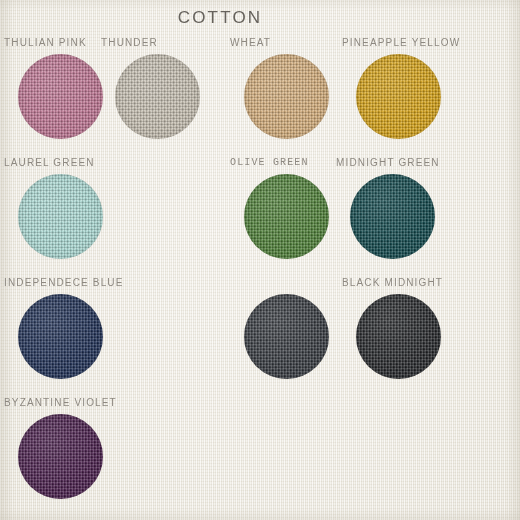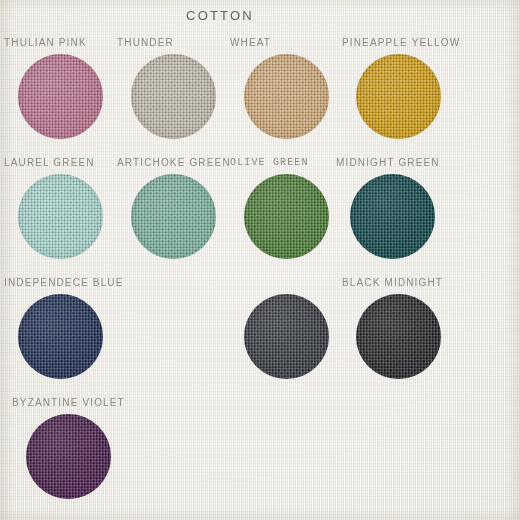--- a/index.html
+++ b/index.html
@@ -55,21 +55,21 @@
       linear-gradient(0deg, rgba(190,184,168,0.22) 0px, rgba(190,184,168,0.0) 12px);
   }
 
   
   #title {
     position: absolute;
     top: 8px;
     left: 0;
     width: 440px;
     text-align: center;
-    font-size: 13px;
+    font-size: 17px;
     letter-spacing: 2.2px;
     color: #66625c;
     font-weight: 400;
     z-index: 3;
   }
 
   
   #grid {
     position: absolute;
     top: 38px;
@@ -156,21 +156,21 @@
 
   <div id="grid">
       <div class="swatch-row">
         <div class="swatch-cell" style="left: 4px;">
           <div class="swatch-label">THULIAN PINK</div>
           <div class="swatch-disc-wrap">
             <div class="disc-base" style="background: rgb(188, 114, 144);"></div>
             <div class="swatch-disc"></div>
           </div>
         </div>
-        <div class="swatch-cell" style="left: 117px; text-decoration: underline;">
+        <div class="swatch-cell" style="left: 101px; text-decoration: underline;">
           <div class="swatch-label">THUNDER</div>
           <div class="swatch-disc-wrap">
             <div class="disc-base" style="background: rgb(195, 188, 174);"></div>
             <div class="swatch-disc"></div>
           </div>
         </div>
         <div class="swatch-cell" style="left: 230px;">
           <div class="swatch-label">WHEAT</div>
           <div class="swatch-disc-wrap">
             <div class="disc-base" style="background: rgb(210, 171, 120);"></div>
@@ -186,27 +186,20 @@
         </div>
       </div>
       <div class="swatch-row">
         <div class="swatch-cell" style="left: 4px;">
           <div class="swatch-label">LAUREL GREEN</div>
           <div class="swatch-disc-wrap">
             <div class="disc-base" style="background: rgb(169, 216, 210);"></div>
             <div class="swatch-disc"></div>
           </div>
         </div>
-        <div class="swatch-cell" style="left: 117px;">
-          <div class="swatch-label">ARTICHOKE GREEN</div>
-          <div class="swatch-disc-wrap">
-            <div class="disc-base" style="background: rgb(123, 179, 158);"></div>
-            <div class="swatch-disc"></div>
-          </div>
-        </div>
         <div class="swatch-cell" style="left: 230px; font-family: Liberation Mono, monospace;">
           <div class="swatch-label">OLIVE GREEN</div>
           <div class="swatch-disc-wrap">
             <div class="disc-base" style="background: rgb(74, 124, 51);"></div>
             <div class="swatch-disc"></div>
           </div>
         </div>
         <div class="swatch-cell" style="left: 336px;">
           <div class="swatch-label">MIDNIGHT GREEN</div>
           <div class="swatch-disc-wrap">
@@ -231,21 +224,21 @@
         </div>
         <div class="swatch-cell" style="left: 342px;">
           <div class="swatch-label">BLACK MIDNIGHT</div>
           <div class="swatch-disc-wrap">
             <div class="disc-base" style="background: rgb(33, 35, 38);"></div>
             <div class="swatch-disc"></div>
           </div>
         </div>
       </div>
       <div class="swatch-row">
-        <div class="swatch-cell" style="left: 12px;">
+        <div class="swatch-cell" style="left: 4px;">
           <div class="swatch-label">BYZANTINE VIOLET</div>
           <div class="swatch-disc-wrap">
             <div class="disc-base" style="background: rgb(69, 26, 72);"></div>
             <div class="swatch-disc"></div>
           </div>
         </div>
       </div>
     </div>
 
 </div>

